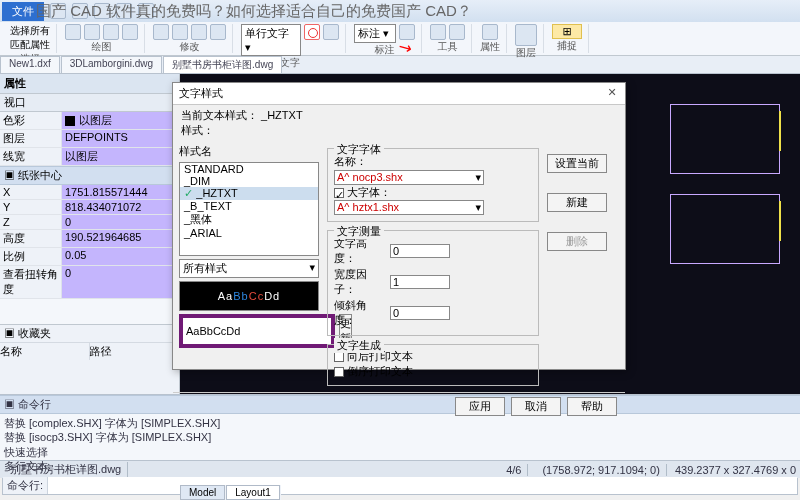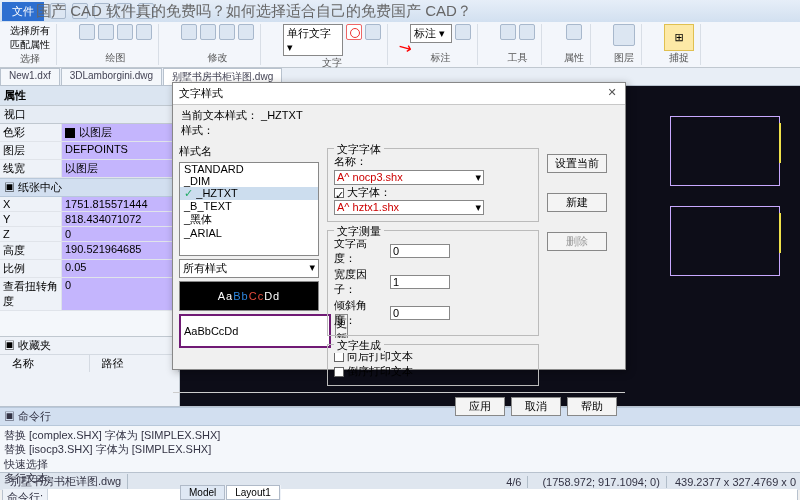--- a/index.html
+++ b/index.html
@@ -4,21 +4,21 @@
 <style>
 * { box-sizing: border-box; margin: 0; padding: 0; font-family: "Microsoft YaHei", SimSun, Arial, sans-serif; font-size: 11px; }
 body { width: 800px; height: 500px; background: #f0f0f0; overflow: hidden; position: relative; }
 .article-title { position: absolute; top: 2px; left: 36px; font-size: 15px; z-index: 200; color: #666; }
 
 
 .titlebar { background: linear-gradient(#e6eef8,#d2e0f0); height: 22px; display: flex; align-items: center; }
 .file-btn { background: #2d6fd0; color: #fff; padding: 2px 10px; margin-left: 2px; }
 .qat { display:flex; gap:6px; margin-left:6px; }
 
-.ribbon { background: #f3f6fb; border-bottom: 1px solid #c0c8d0; height: 46px; display:flex; align-items:flex-end; padding: 2px 4px; gap: 16px; }
+.ribbon { background: #f3f6fb; border-bottom: 1px solid #c0c8d0; height: 34px; display:flex; align-items:flex-end; padding: 2px 4px; gap: 2px; }
 .ribbon-group { display:flex; flex-direction:column; align-items:center; border-right:1px solid #d8dee6; padding:0 6px; height:100%; }
 .ribbon-group .icons { display:flex; gap:3px; flex-wrap:wrap; }
 .ribbon-group .glabel { font-size:10px; color:#555; margin-top:auto; }
 .ricon { width:16px; height:16px; background:#dce6f2; border:1px solid #a8b8cc; border-radius:2px; }
 .ricon.big { width:22px; height:22px; }
 .ricon.red { background:#fff; border-color:#e66; position:relative; }
 .ricon.red::after { content:""; position:absolute; width:8px; height:8px; border:1px solid #e33; border-radius:50%; left:3px; top:3px; }
 .arrow-red { position:absolute; left:398px; top:38px; color:red; font-size:16px; z-index:150; transform:rotate(-30deg); }
 .ribbon-dd { background:#fde9a6; border:1px solid #e0c050; width:30px; height:30px; display:flex; align-items:center; justify-content:center; }
 
@@ -66,41 +66,41 @@
 .dlg-left { width:140px; display:flex; flex-direction:column; gap:3px; }
 .dlg-left label { font-size:11px; }
 .stylelist { border:1px solid #888; background:#fff; height:94px; overflow:auto; font-size:11px; }
 .stylelist div { padding:0 4px; }
 .stylelist .chk::before { content:"✓ "; color:#2a6; }
 .stylelist .sel { background:#cde; }
 .dd { border:1px solid #888; background:#fff; padding:1px 3px; display:flex; justify-content:space-between; font-size:11px; }
 .preview { background:#000; color:#fff; height:30px; display:flex; align-items:center; justify-content:center; font-size:18px; letter-spacing:1px; border:1px solid #888; font-family:serif; }
 .preview span.o { color:#e74c3c; }
 .preview span.b { color:#2e86de; }
-.txtfield { border:2px solid #701a75; background:#fff; padding:1px 3px; font-size:11px; flex:1; }
+.txtfield { border:4px solid #701a75; background:#fff; padding:1px 3px; font-size:11px; flex:1; }
 .dlgbtn { border:1px solid #888; background:#f4f4f4; padding:1px 0; font-size:11px; text-align:center; width:60px; }
 .dlgbtn.dis { color:#999; }
 .dlg-mid { flex:1; display:flex; flex-direction:column; gap:4px; }
 .groupbox { border:1px solid #bbb; padding:4px 6px 6px; position:relative; margin-top:4px; }
 .groupbox .gt { position:absolute; top:-7px; left:6px; background:#f0f0f0; padding:0 3px; font-size:11px; }
 .frow { display:flex; align-items:center; gap:6px; font-size:11px; margin:1px 0; }
 .frow .lab { width:50px; }
 .frow input.val { width:60px; border:1px solid #888; padding:0 2px; font-size:11px; background:#fff; }
 .fontdd { border:1px solid #888; background:#fff; padding:0 2px; display:flex; justify-content:space-between; font-size:11px; color:#c00; width:150px; }
 .fontdd .ar { color:#000; }
 .chklab { display:flex; align-items:center; gap:3px; font-size:11px; }
 .chklab .box { width:10px; height:10px; border:1px solid #666; background:#fff; }
 .dlg-right { width:72px; display:flex; flex-direction:column; gap:20px; padding-top:10px; }
 .dlg-foot { display:flex; justify-content:flex-end; gap:6px; padding:4px 8px; border-top:1px solid #ccc; }
 .dlg-foot .dlgbtn { width:50px; }
 
 .fav-panel { background:#eef2f8; border-top:1px solid #c0c8d0; }
 .fav-hdr { padding:1px 4px; border-bottom:1px solid #d4dae2; }
 .fav-cols { display:flex; }
-.fav-cols div { flex:1; padding:1px 12px; border-right:1px solid #d4dae2; }
+.fav-cols div { flex:1; padding:1px 0; border-right:1px solid #d4dae2; }
 </style>
 </head>
 <body>
 
 <div class="article-title">国产 CAD 软件真的免费吗？如何选择适合自己的免费国产 CAD？</div>
 
 <div class="titlebar">
   <div class="file-btn">文件</div>
   <div class="qat">
     <span class="ricon"></span>

